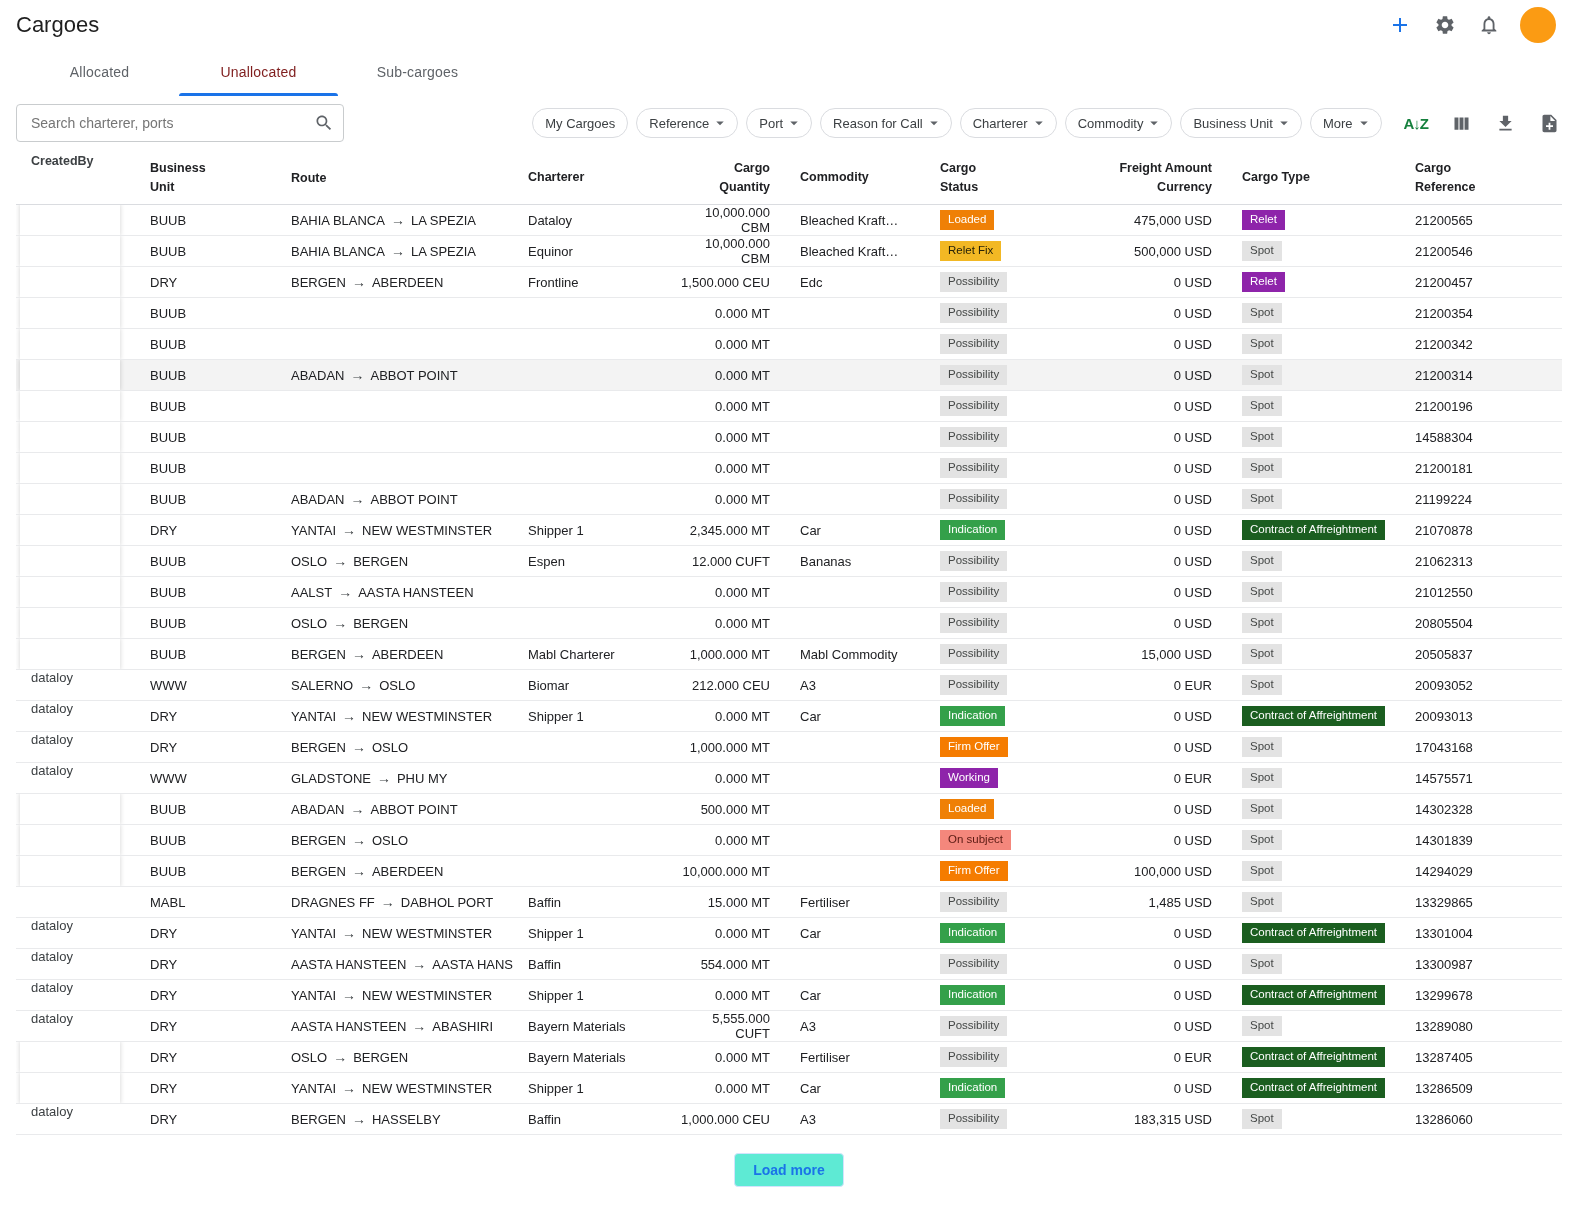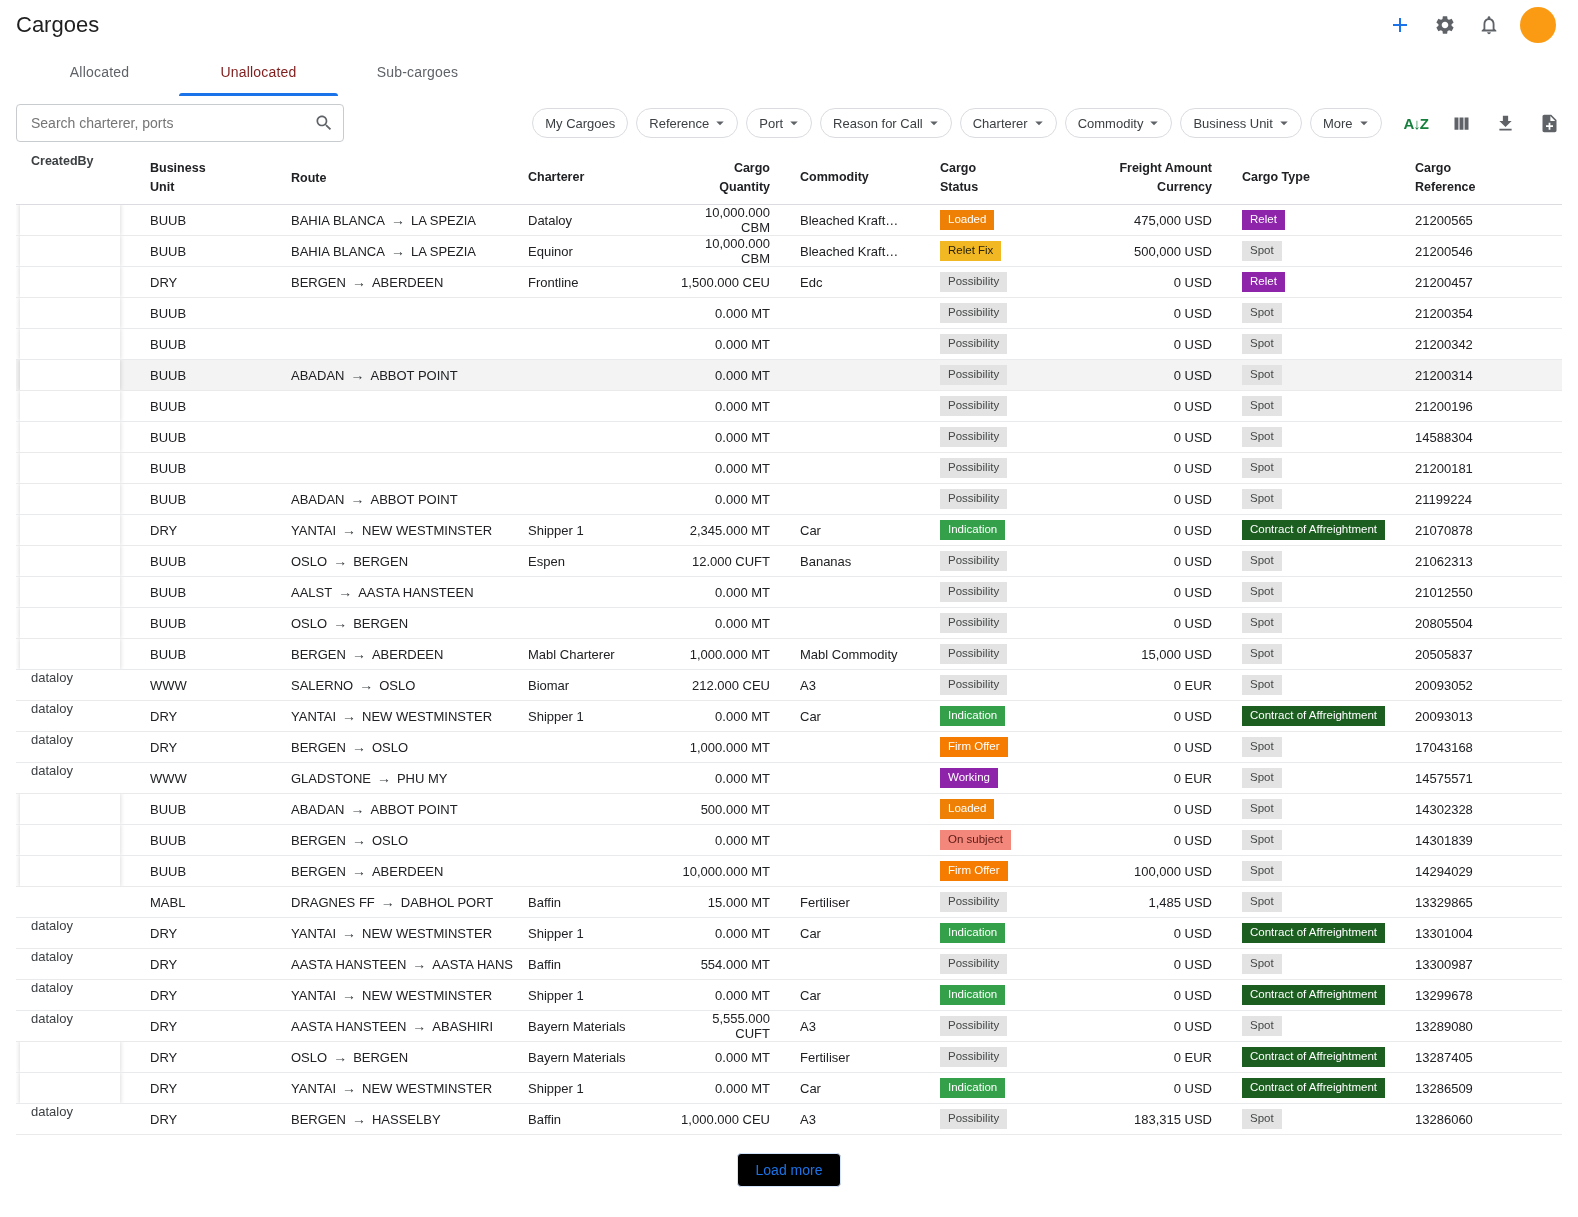--- a/index.html
+++ b/index.html
@@ -53,21 +53,21 @@
   .cell.route { line-height:1.35; padding-top:2px; padding-bottom:2px; }
   .cell.route span { white-space:nowrap; }
   .cell.route .arrow { margin:0 6px; color:#3c4043; font-size:14px; }
   .cell.commodity, .cell.charterer { white-space:nowrap; text-overflow:ellipsis; }
   .cell.created { position:relative; align-self:stretch; display:flex; align-items:flex-start; color:#3c4043; }
   .cell.created.redacted::after { content:""; position:absolute; left:4px; top:-1px; bottom:-1px; width:100px; background:#fff; box-shadow:0 0 5px rgba(0,0,0,.18); }
   .badge { display:inline-block; font-size:11.5px; line-height:1.2; padding:3px 8px; border-radius:0; white-space:nowrap; }
 
   
   .footer { display:flex; justify-content:center; padding:18px 0 26px; }
-  .load-more { background:#000000; border:1px solid #d2e3fc; border-radius:4px; color:#1a73e8; font-size:14px; font-weight:400; padding:8px 18px; }
+  .load-more { background:#5eead4; border:1px solid #d2e3fc; border-radius:4px; color:#1a73e8; font-size:14px; font-weight:700; padding:8px 18px; }
 </style>
 </head>
 <body>
 
 <div class="app">
 
   <header class="topbar">
     <h1>Cargoes</h1>
     <div class="topbar-icons">
       <button class="icon-btn" aria-label="Add cargo">

